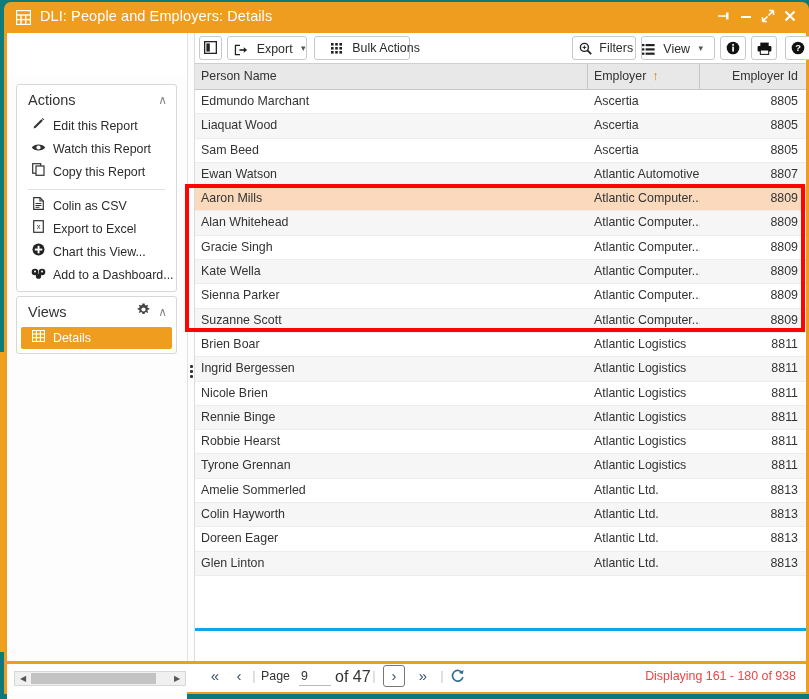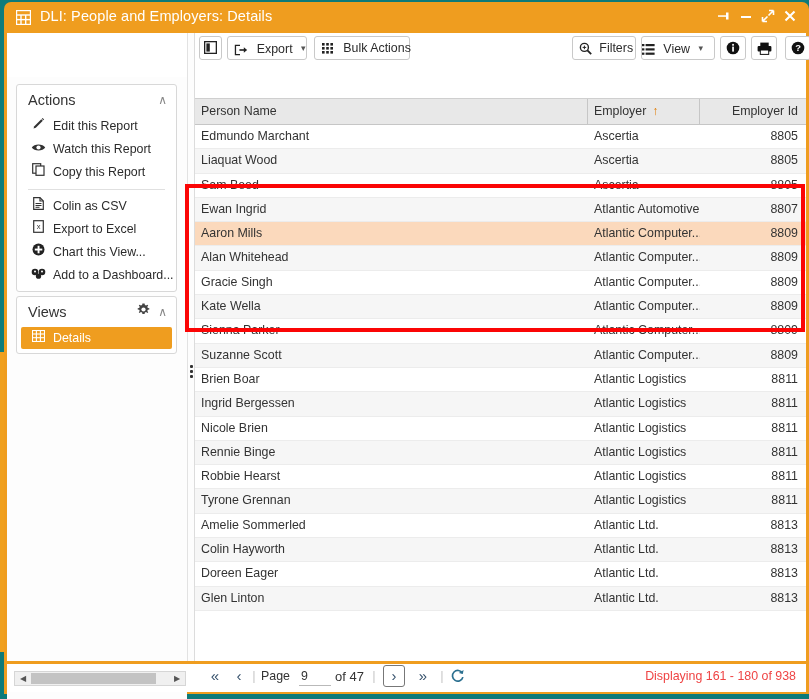--- a/index.html
+++ b/index.html
@@ -190,39 +190,38 @@
     font-size: 12.4px;
     color: #2b2b2b;
     line-height: 22px;
     box-sizing: border-box;
     cursor: pointer;
     white-space: nowrap;
   }
   .tb-btn .tbi { font-size: 12px; vertical-align: -1px; }
   #tb-panel   { left: 4px;  width: 23px; text-align: center; }
   #tb-export  { left: 32px; width: 80px; padding-left: 6px; text-align: center; }
-  #tb-bulk    { left: 119px; width: 96px; padding-left: 7px; }
+  #tb-bulk    { left: 119px; width: 96px; padding-left: 16px; }
   #tb-filters { left: 377px; width: 64px; padding-left: 6px; }
   #tb-view    { left: 446px; width: 74px; }
   #tb-info    { left: 525px; width: 26px; text-align: center; }
   #tb-print   { left: 556px; width: 26px; text-align: center; }
   #tb-help    { left: 590px; width: 26px; text-align: center; }
   .caret-dn {
     font-size: 9px; color: #555; margin-left: 5px; vertical-align: 2px;
   }
 
   
   #grid {
     position: absolute; left: 0; top: 30px;
     width: 611px; height: 568px;
     border-top: 1px solid #cfcfcf;
     border-bottom: 3px solid #0ea5e9;
     background: #fff;
     box-sizing: border-box;
-    margin-top: 35px;
   }
   #grid-header {
     position: relative;
     height: 25px;
     background: #e8e8e8;
     border-bottom: 1px solid #c6c6c6;
   }
   .hcell {
     position: absolute; top: 0; height: 25px;
     line-height: 25px;
@@ -288,21 +287,21 @@
     position: absolute; left: 104px; top: 6px;
     width: 30px; height: 18px;
     border: none; border-bottom: 1px solid #b9b9b9;
     font-size: 12.4px; color: #333;
     font-family: "Liberation Sans", sans-serif;
     background: transparent;
     text-align: left;
     padding: 0 0 0 2px;
     outline: none;
   }
-  #pg-of    { left: 140px; width: 36px; font-size: 13px; color: #333; text-align: left; line-height: 21px; cursor: default;}
+  #pg-of    { left: 140px; width: 36px; font-size: 16px; color: #333; text-align: left; line-height: 21px; cursor: default;}
   #pg-sep2  { left: 176px; width: 6px; color: #c9c9c9; font-size: 13px; cursor: default;}
   #pg-next  {
     left: 188px; width: 22px; height: 22px; top: 4px;
     border: 1px solid #777; border-radius: 3px;
     line-height: 20px; box-sizing: border-box;
   }
   #pg-last  { left: 218px; width: 20px; }
   #pg-sep3  { left: 244px; width: 6px; color: #c9c9c9; font-size: 13px; cursor: default;}
   #pg-refresh { left: 252px; width: 20px; color: #2a6f8f; }
   #displaying {
@@ -631,21 +630,21 @@
               <div class="cell c-name">Liaquat Wood</div>
               <div class="cell c-emp">Ascertia</div>
               <div class="cell c-empid">8805</div>
             </div>
             <div class="row">
               <div class="cell c-name">Sam Beed</div>
               <div class="cell c-emp">Ascertia</div>
               <div class="cell c-empid">8805</div>
             </div>
             <div class="row alt">
-              <div class="cell c-name">Ewan Ingrid</div>
+              <div class="cell c-name">Ewan Watson</div>
               <div class="cell c-emp">Atlantic Automotive</div>
               <div class="cell c-empid">8807</div>
             </div>
             <div class="row sel">
               <div class="cell c-name">Aaron Mills</div>
               <div class="cell c-emp">Atlantic Computer...</div>
               <div class="cell c-empid">8809</div>
             </div>
             <div class="row alt">
               <div class="cell c-name">Alan Whitehead</div>

